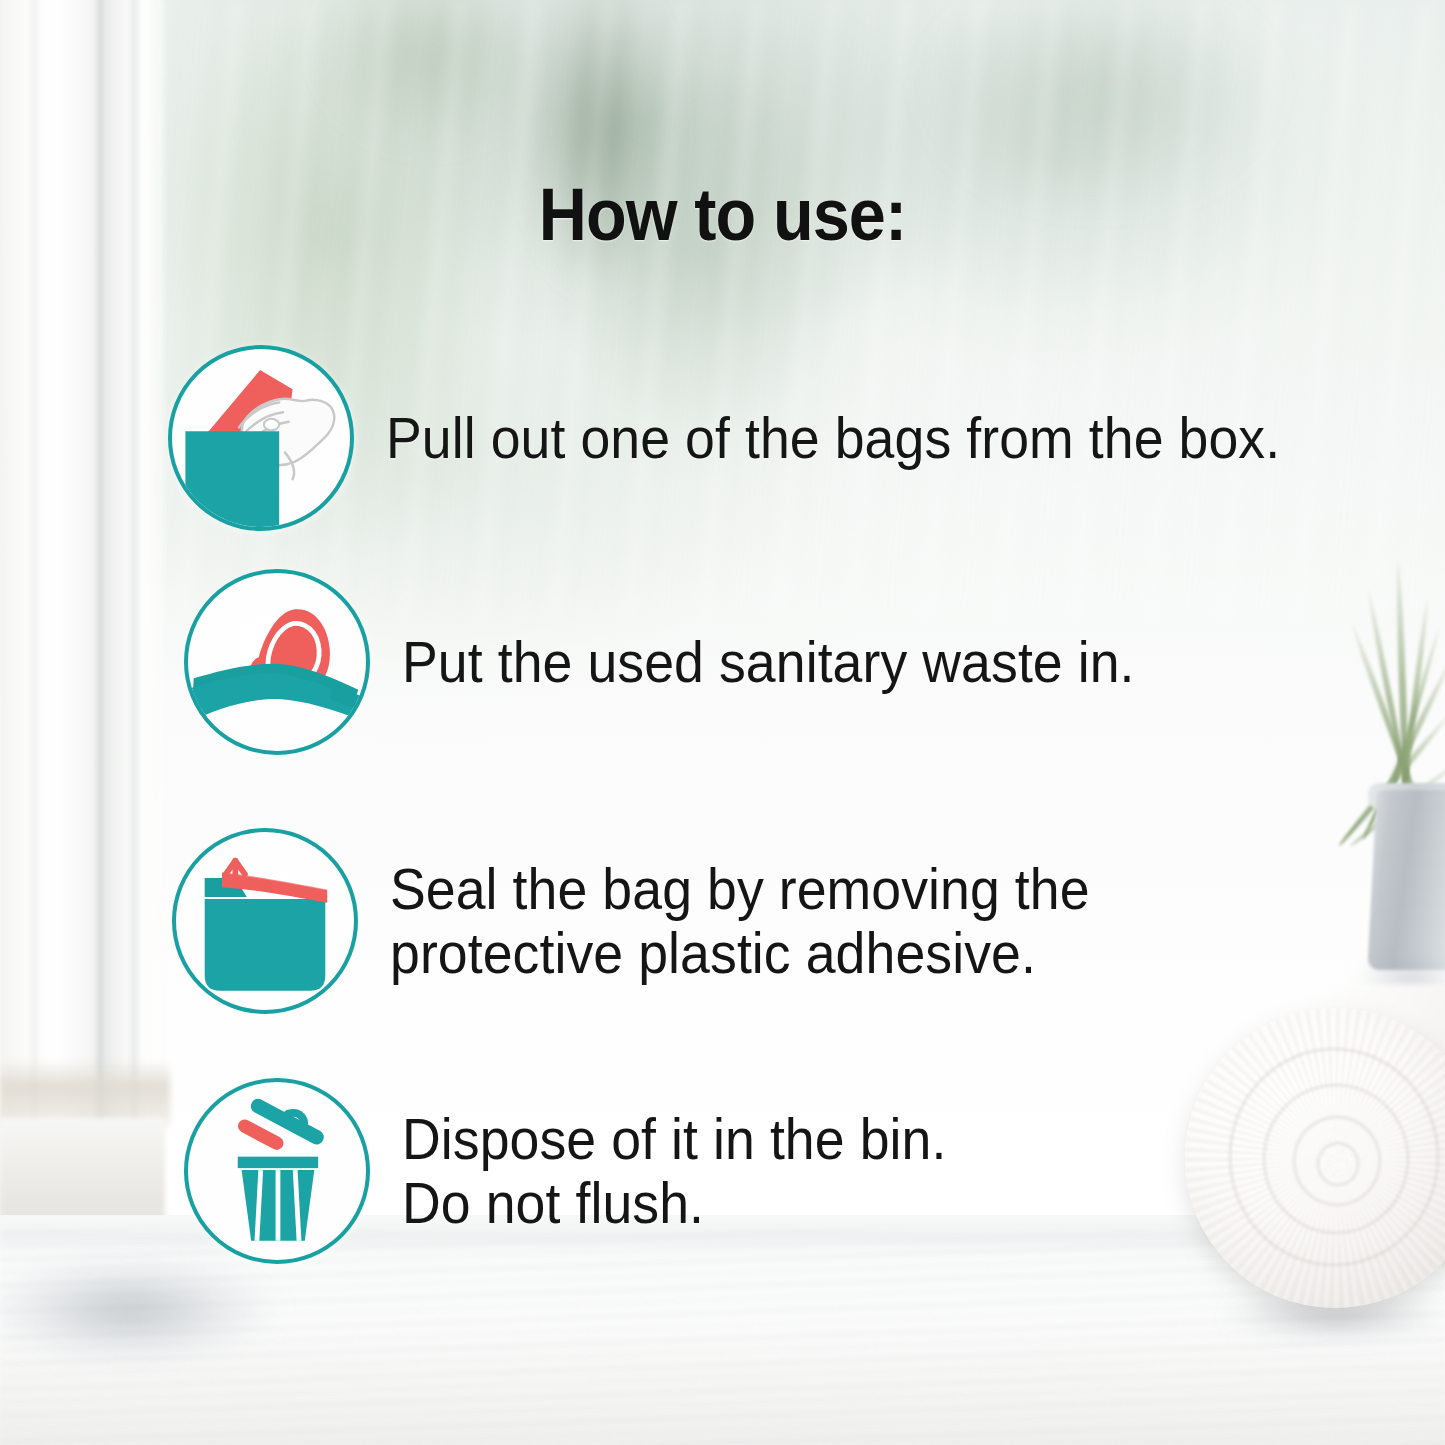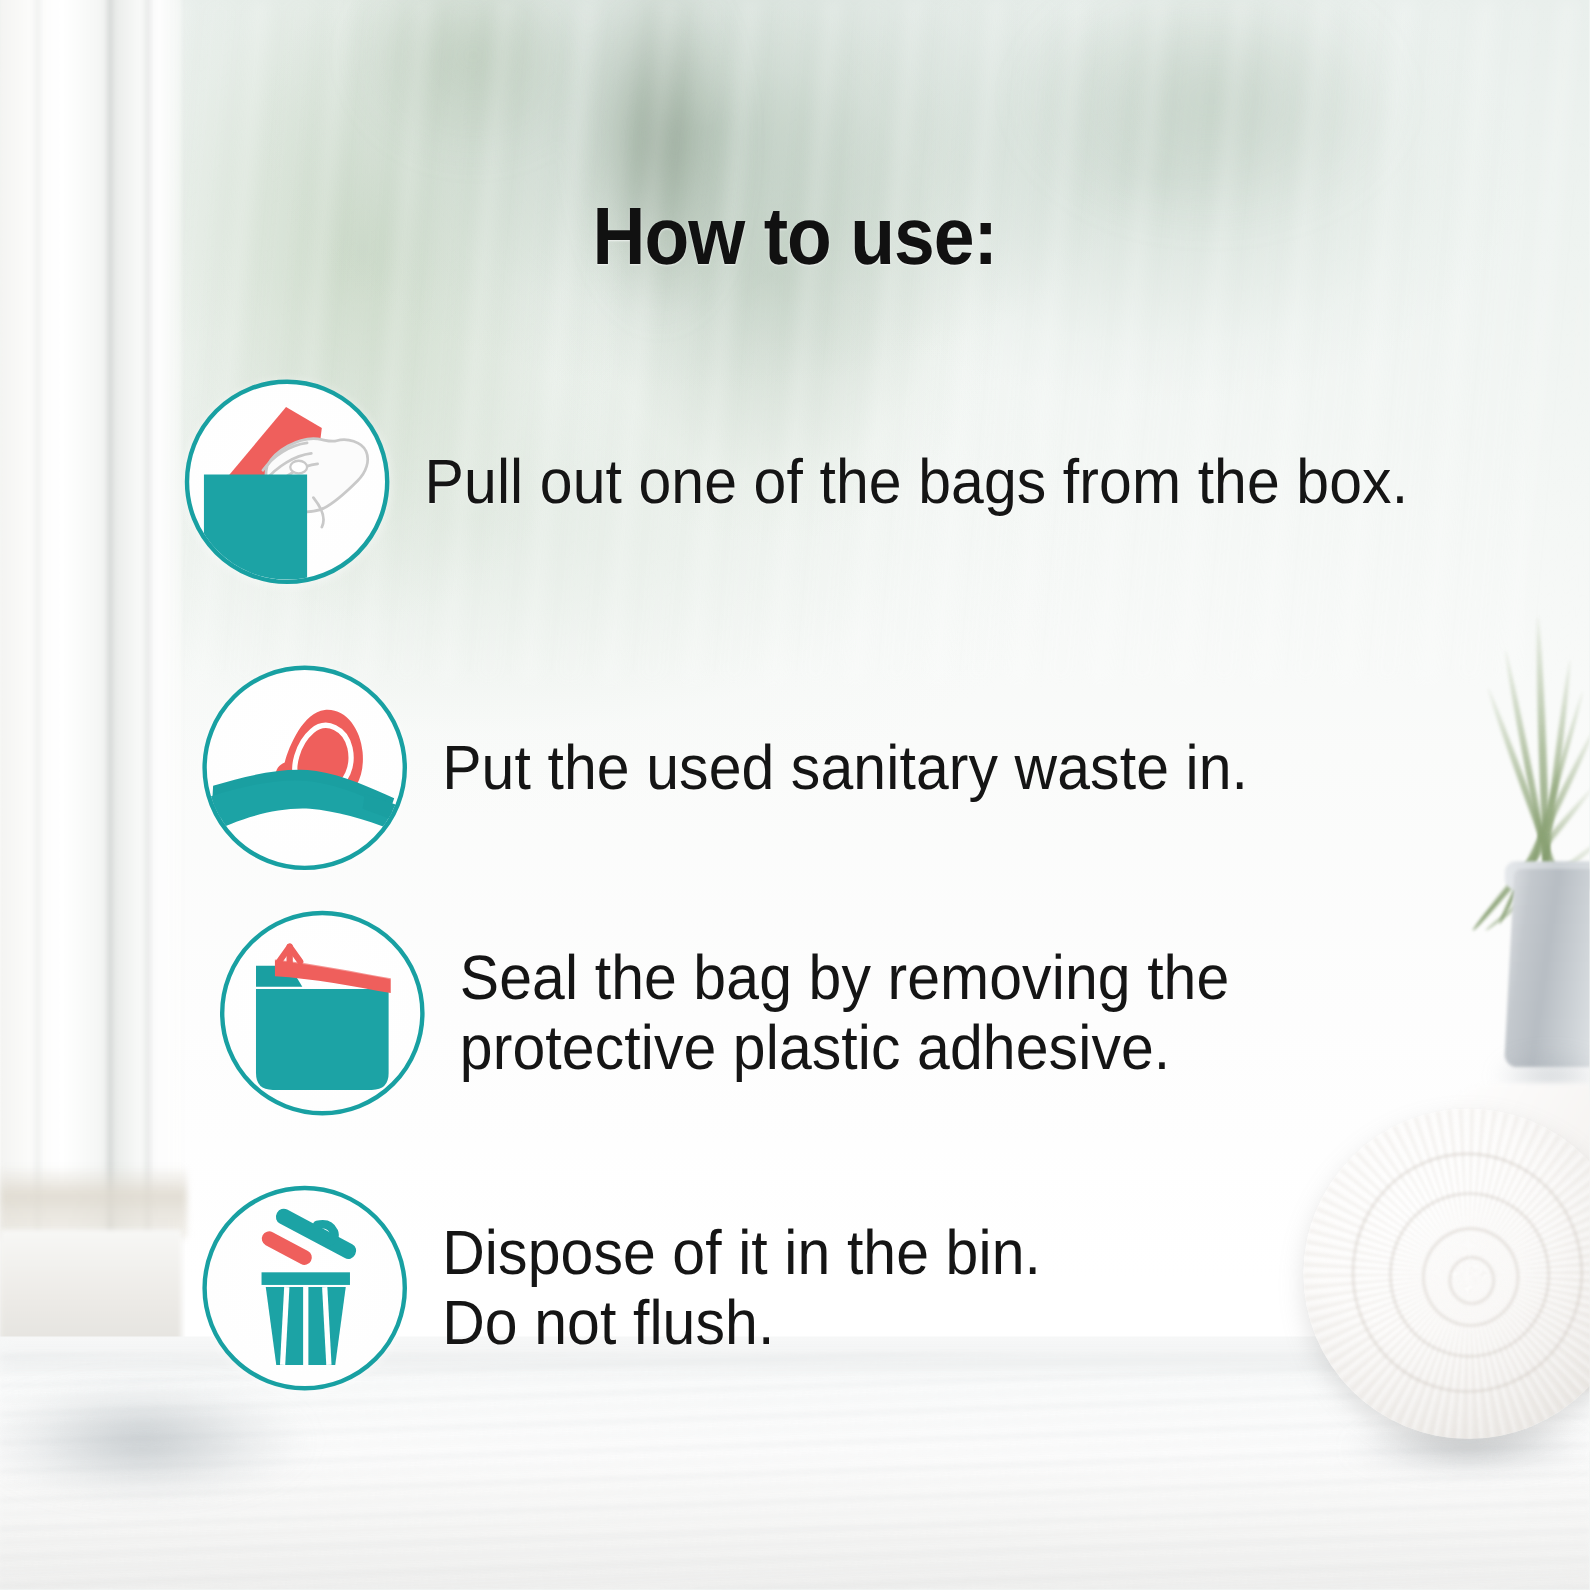--- a/index.html
+++ b/index.html
@@ -169,22 +169,22 @@
     letter-spacing:-1px;
     color:#111111;
     transform:scaleX(.90);
     text-shadow:0 1px 2px rgba(255,255,255,.7);
   }
 
   .steps{ position:absolute; left:0; top:0; width:1445px; }
 
   .step{ position:absolute; display:flex; align-items:center; }
   .step-1{ left:168px; top:345px; }
-  .step-2{ left:184px; top:605px; }
-  .step-3{ left:200px; top:828px; }
+  .step-2{ left:184px; top:569px; }
+  .step-3{ left:172px; top:828px; }
   .step-4{ left:184px; top:1078px; }
 
   .step-icon{
     position:relative; width:186px; height:186px; flex:0 0 186px;
     border-radius:50%;
     border:4px solid #18A0A2;
     background:radial-gradient(circle at 50% 45%, #ffffff 0%, #fefefe 70%, #fbfcfc 100%);
     overflow:hidden;
     box-shadow:0 2px 10px rgba(255,255,255,.55);
   }

